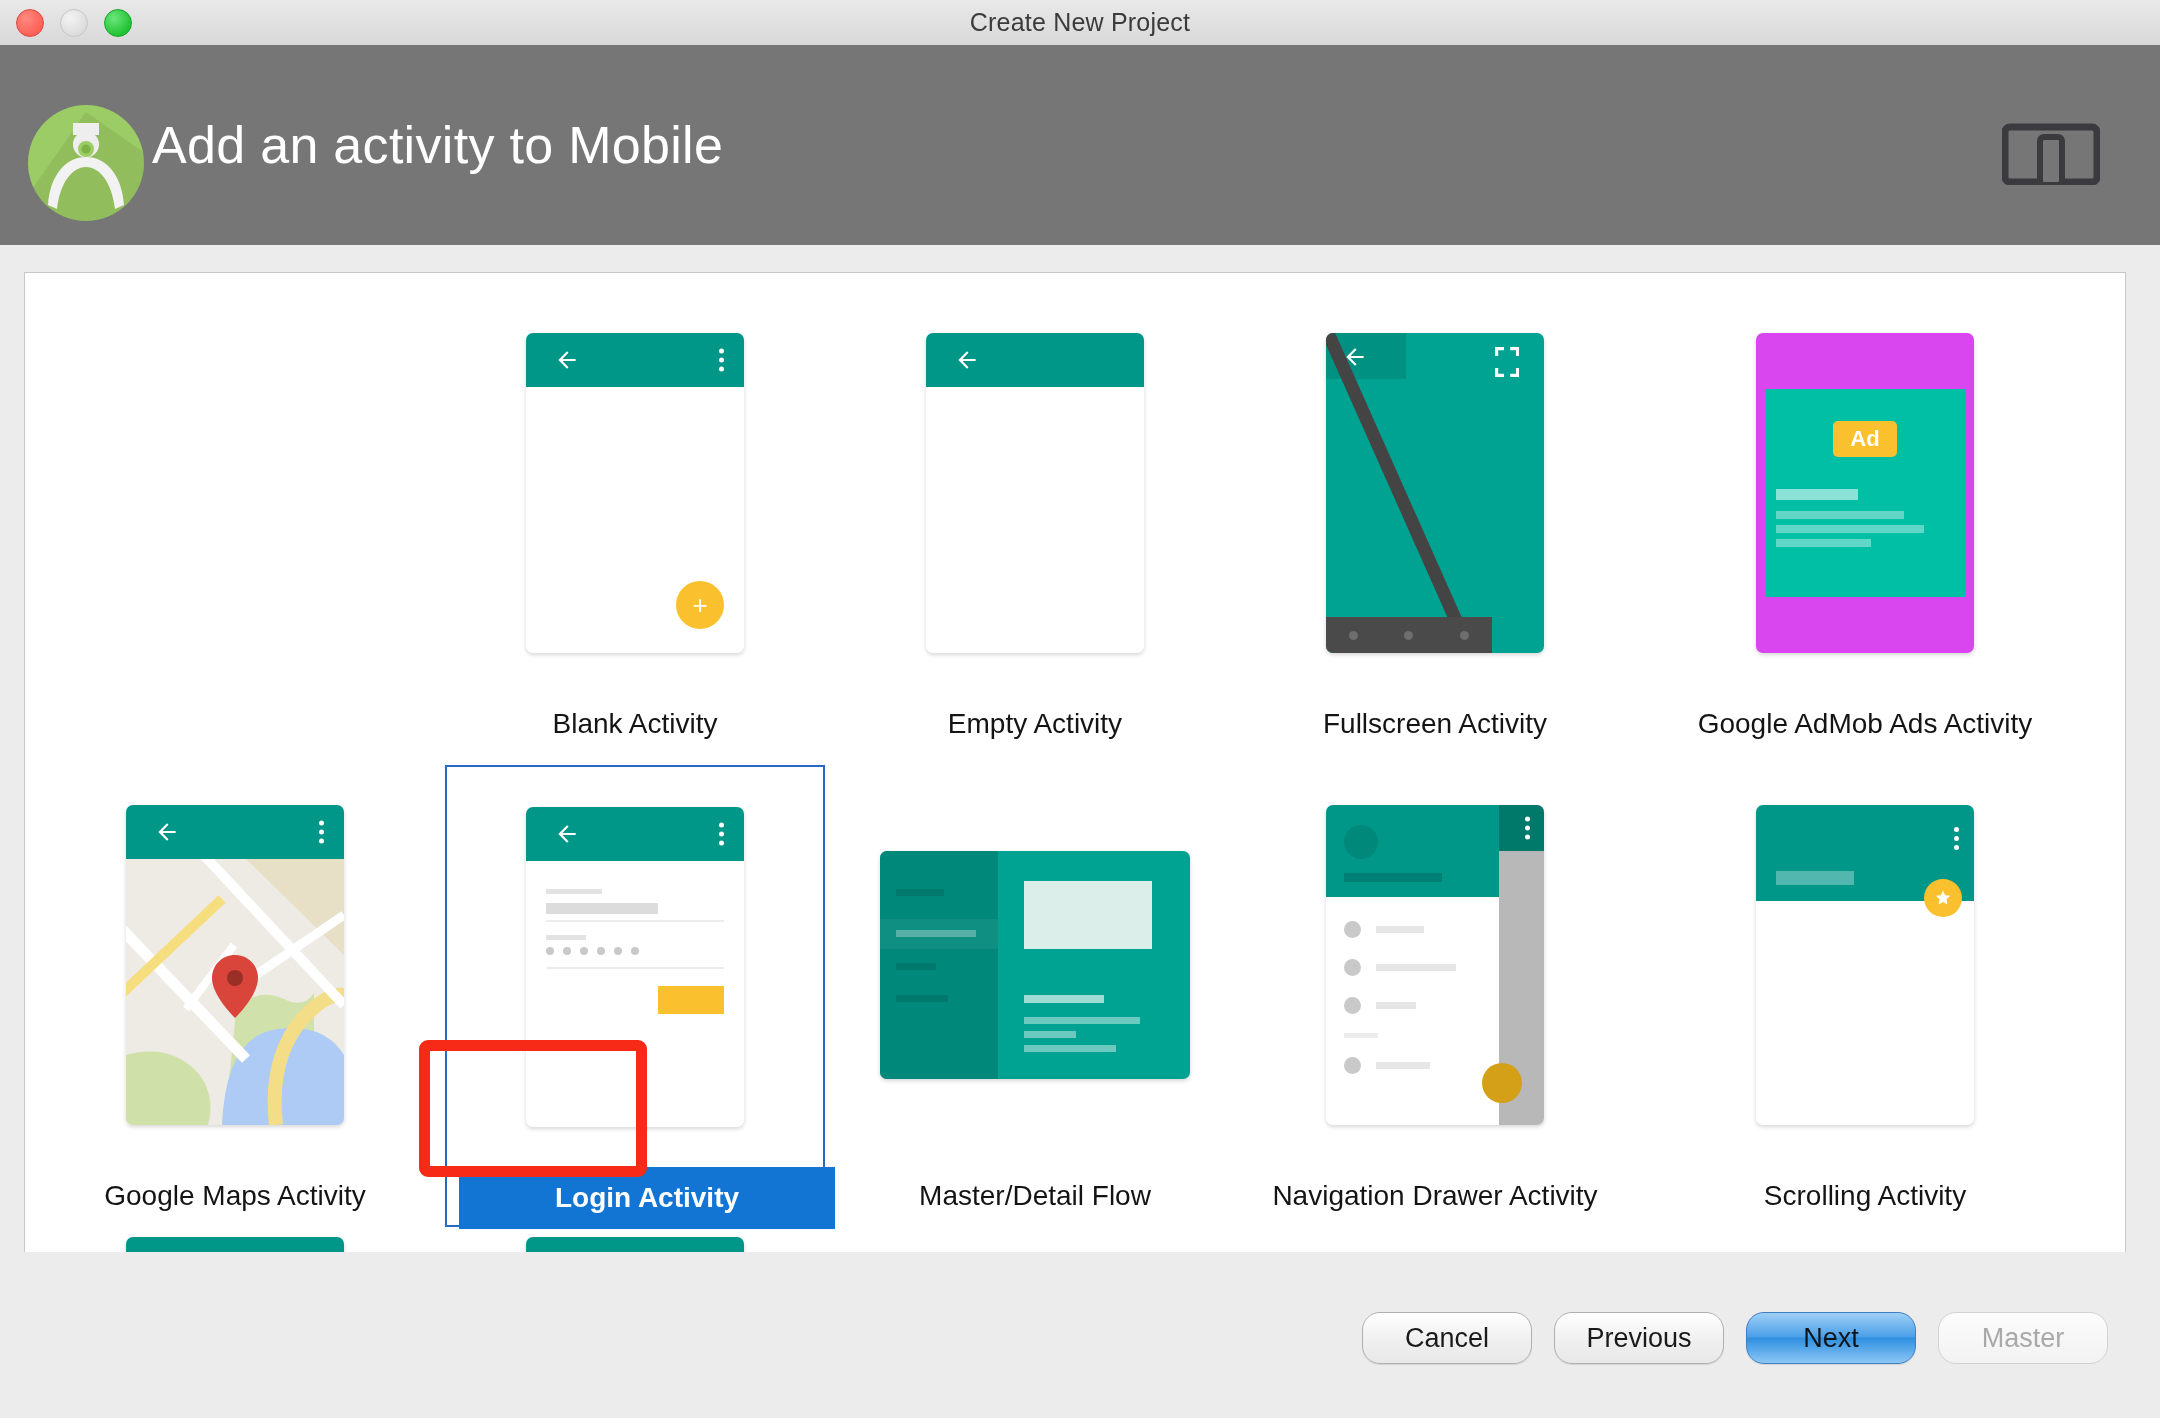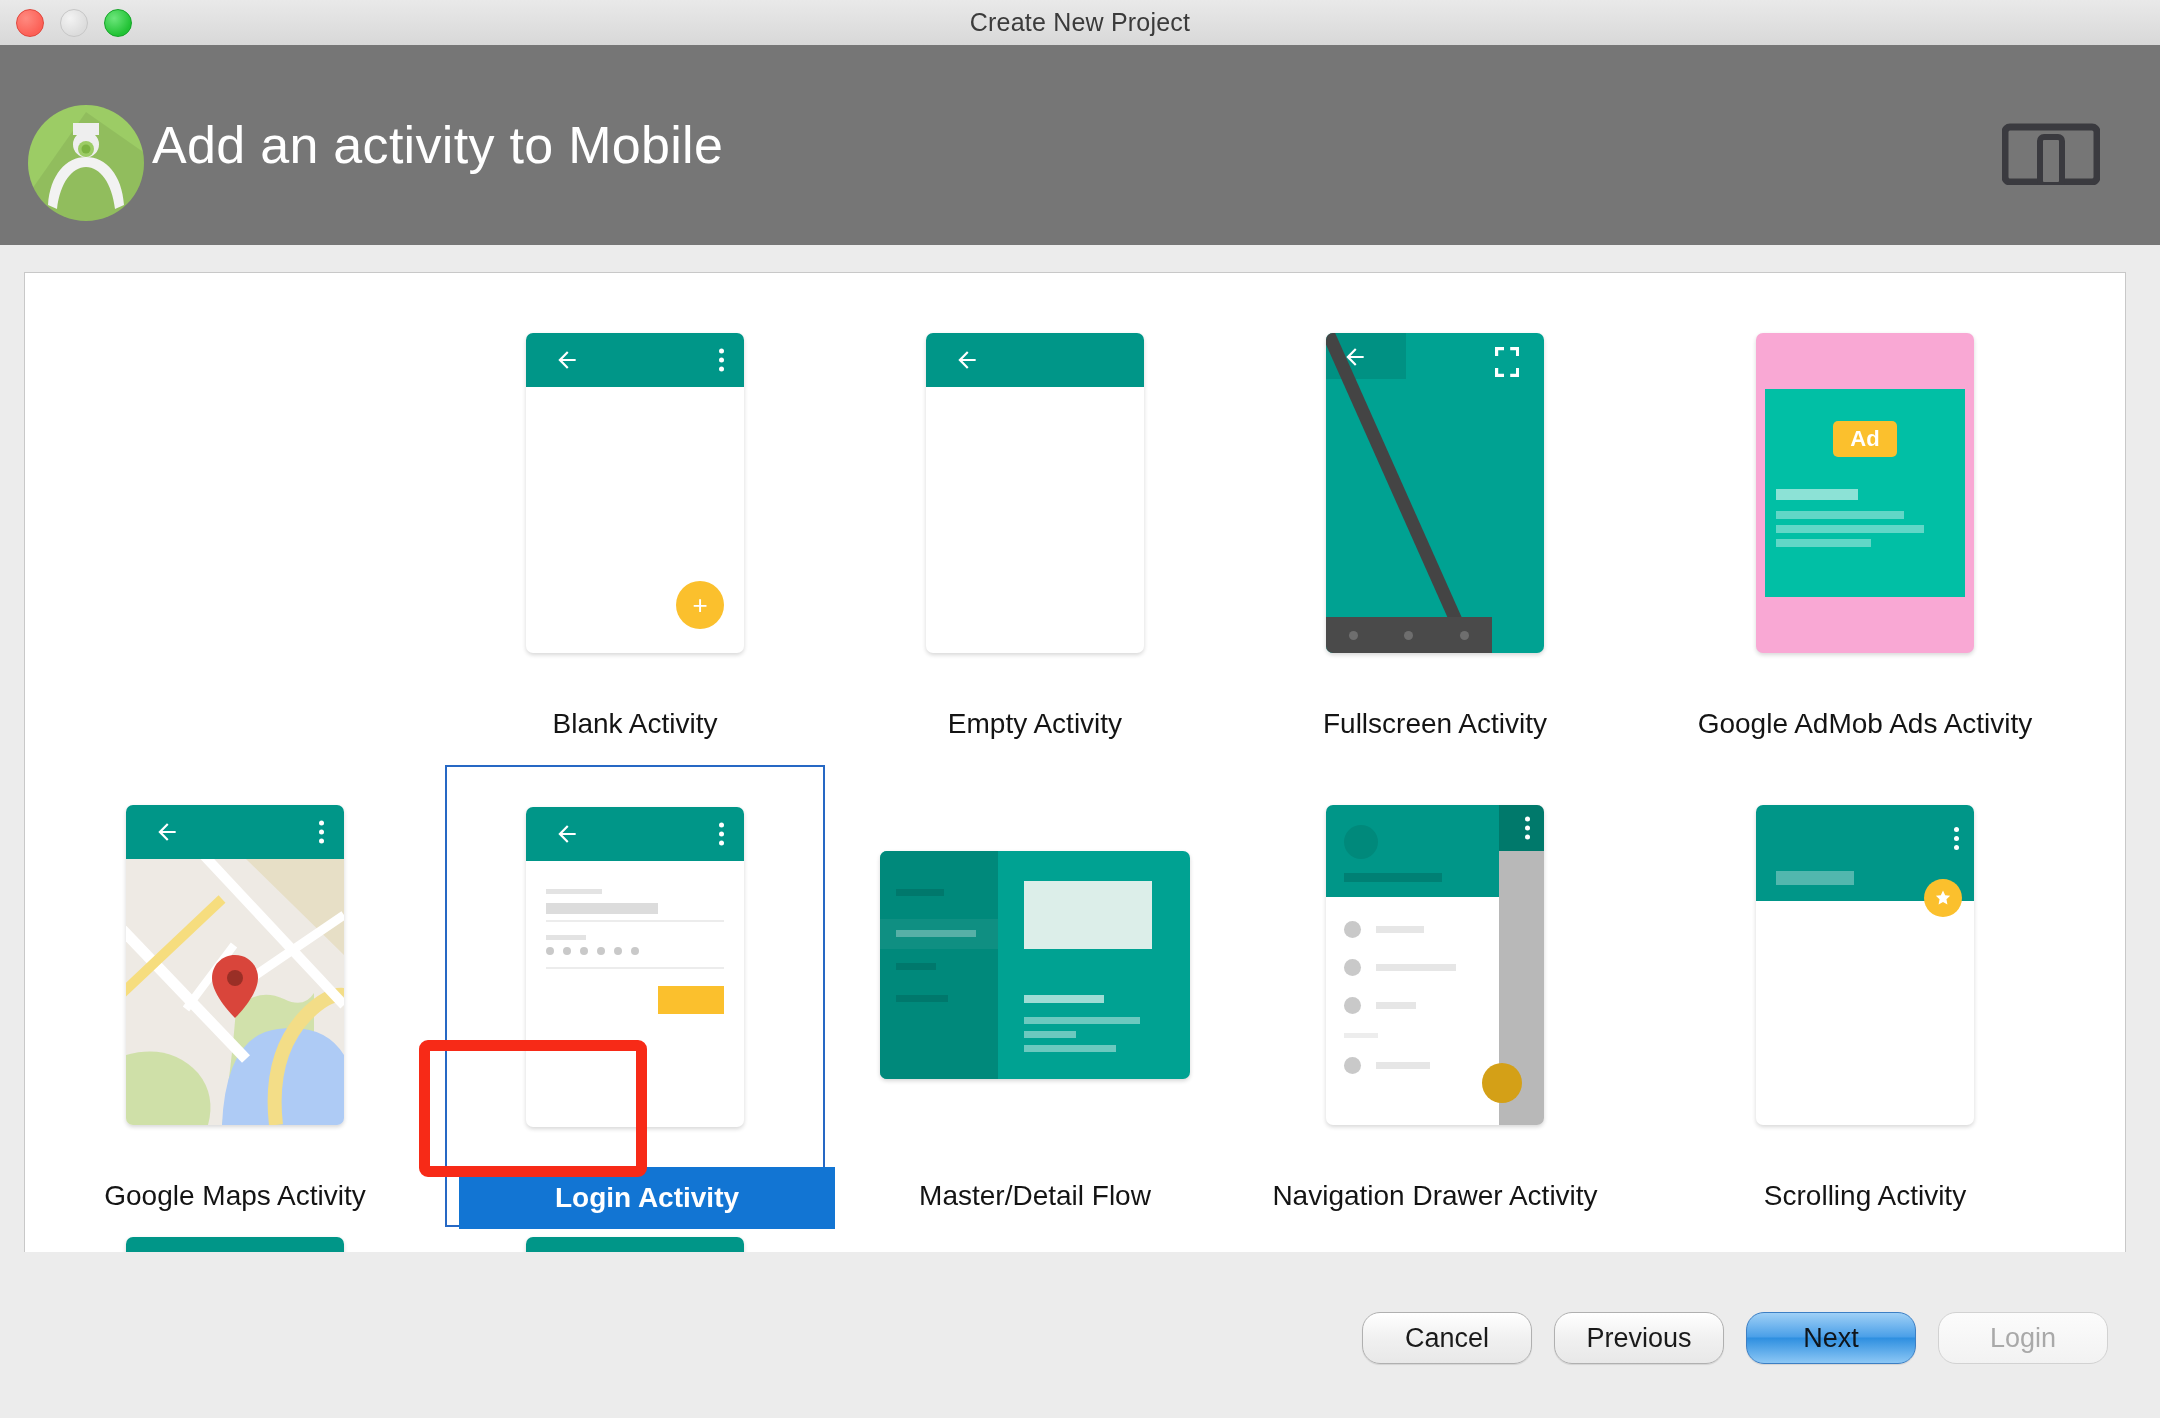--- a/index.html
+++ b/index.html
@@ -190,21 +190,21 @@
               <i style="width:9px;height:9px;border-radius:50%;background:#6e6e6e;display:block;"></i>
               <i style="width:9px;height:9px;border-radius:50%;background:#6e6e6e;display:block;"></i>
             </div>
           </div>
         </div>
         <div class="lbl">Fullscreen Activity</div>
       </div>
 
       <div class="cell" style="left:1620px;top:20px;width:440px;height:462px;">
         <div class="thumbbox">
-          <div class="phone" style="width:218px;height:320px;background:#f9a8d4;">
+          <div class="phone" style="width:218px;height:320px;background:#d946ef;">
             <div style="position:absolute;left:9px;top:56px;right:9px;bottom:56px;background:#01bfa5;">
               <div style="position:absolute;left:50%;transform:translateX(-50%);top:32px;width:64px;height:36px;border-radius:5px;background:#fbc02d;display:flex;align-items:center;justify-content:center;color:#fff;font-size:22px;font-weight:700;">Ad</div>
             </div>
             <div style="position:absolute;left:20px;top:156px;width:82px;height:11px;background:rgba(255,255,255,.55);"></div>
             <div style="position:absolute;left:20px;top:178px;width:128px;height:8px;background:rgba(255,255,255,.38);"></div>
             <div style="position:absolute;left:20px;top:192px;width:148px;height:8px;background:rgba(255,255,255,.38);"></div>
             <div style="position:absolute;left:20px;top:206px;width:95px;height:8px;background:rgba(255,255,255,.38);"></div>
           </div>
         </div>
         <div class="lbl">Google AdMob Ads Activity</div>
@@ -376,17 +376,17 @@
     </div>
   </div>
 
   <div class="annot" style="left:419px;top:1040px;width:228px;height:137px;"></div>
 
   <div class="footer">
     <div class="btnrow">
       <div class="btn">Cancel</div>
       <div class="btn">Previous</div>
       <div class="btn primary">Next</div>
-      <div class="btn disabled">Login</div>
+      <div class="btn disabled">Master</div>
     </div>
   </div>
 
 </div>
 
 </body></html>

